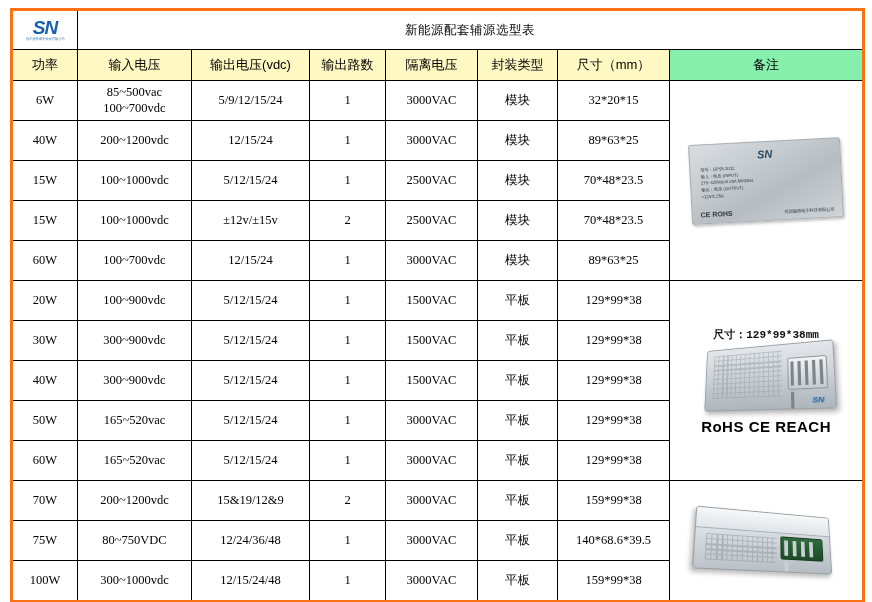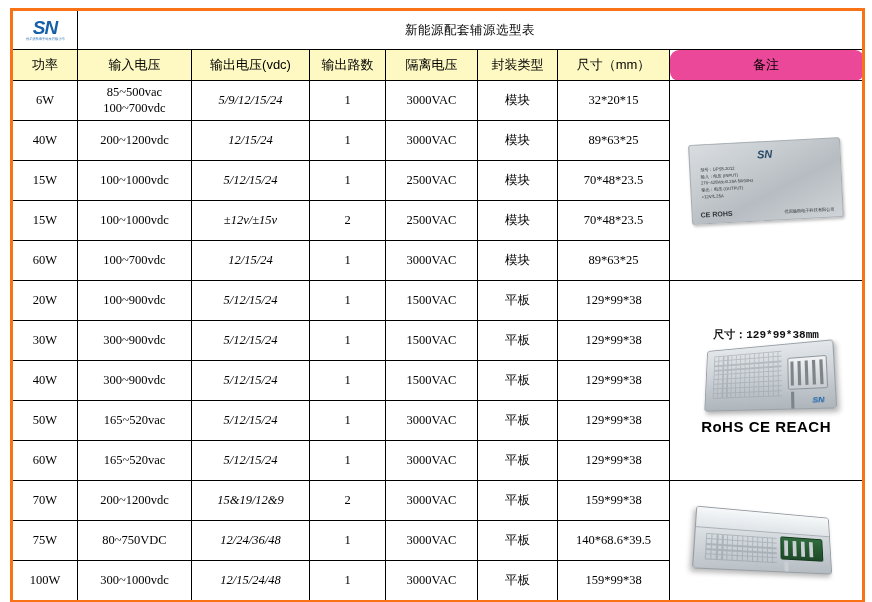--- a/index.html
+++ b/index.html
@@ -74,32 +74,31 @@
     margin-left: 6px;
   }
   
   tr.head td {
     background: #fef9c3;
     height: 30px;
     font-size: 13px;
     font-family: "Liberation Sans", sans-serif;
   }
   tr.head td.remark-head {
-    background: #ec4899;
-    border-radius: 9px;
+    background: #86efac;
   }
   
   tr.body td {
     height: 39px;
     font-size: 12.5px;
     font-family: "Liberation Serif", serif;
   }
   td.col-power   { width: 66px; }
   td.col-vin     { width: 114px; }
-  td.col-vout    { width: 118px; font-style: italic; }
+  td.col-vout    { width: 118px; }
   td.col-ch      { width: 76px; }
   td.col-iso     { width: 92px; }
   td.col-pkg     { width: 80px; }
   td.col-size    { width: 112px; text-align: left; padding-left: 8px; }
   td.col-remark  { width: 194px; }
   .twoline {
     line-height: 1.25;
   }
   
   .img-cell {

